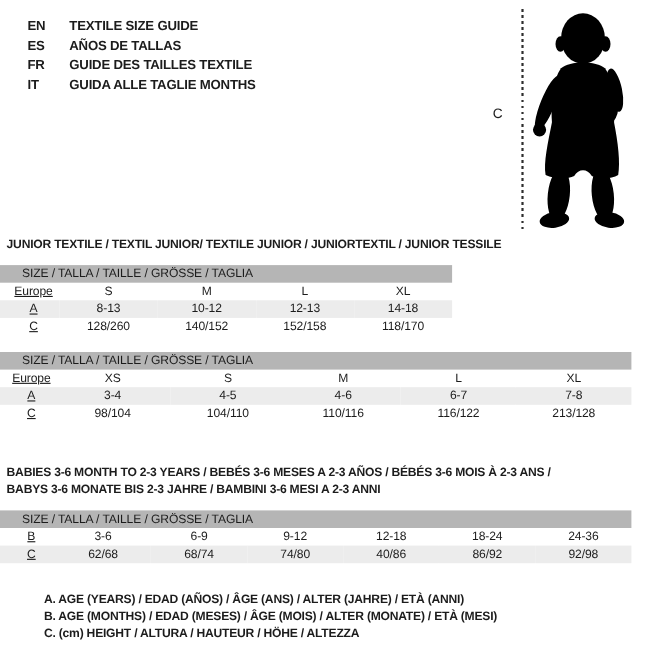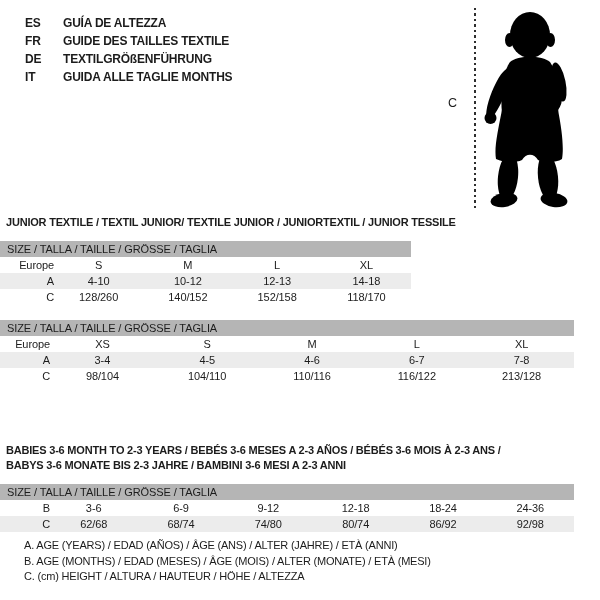--- a/index.html
+++ b/index.html
@@ -30,69 +30,69 @@
   .height-label {
     position: absolute; left: 8px; top: 96px;
     font-size: 12.5px; line-height: 14px; letter-spacing: -0.3px;
   }
   .baby-svg { position: absolute; left: 44px; top: 10px; }
 
   
   .tbl { position: absolute; left: 0; }
   .t0 { top: 215px; width: 411px; }
   .t1 { top: 320px; width: 574px; }
-  .t2 { top: 423px; width: 574px; margin-top: 20px; }
+  .t2 { top: 423px; width: 574px; }
 
   .section-title {
     padding-left: 6px;
     font-size: 11px; font-weight: bold; line-height: 15px;
     letter-spacing: -0.2px; white-space: nowrap;
     margin-bottom: 11px;
   }
   .section-title .sub { font-size: 8px; vertical-align: sub; }
 
   .bar {
     height: 16px; line-height: 16px;
-    padding-left: 7px;
+    padding-left: 20px;
     font-size: 11px; letter-spacing: -0.1px;
   }
 
   table.size-table { width: 100%; border-collapse: collapse; table-layout: fixed; }
   .size-table td {
     height: 16px; font-size: 11px; letter-spacing: -0.1px;
     text-align: center; padding: 0; vertical-align: middle;
   }
-  .size-table td.label { text-align: right; padding-left: 7px; }
+  .size-table td.label { text-align: center; padding-left: 7px; text-decoration: underline; }
   col.label-col { width: 50px; }
   .t0 col.label-col { width: 54px; }
 
   
   .footnotes {
-    position: absolute; left: 24px; top: 538px;
-    font-size: 11px; font-weight: normal; line-height: 15.5px;
+    position: absolute; left: 40px; top: 538px;
+    font-size: 11px; font-weight: bold; line-height: 15.5px;
     letter-spacing: -0.2px;
   }
 </style>
 </head>
 <body>
 
 <div class="page">
 
   <div class="lang-list">
       <div class="lang-row">
+        <span class="lang-code">EN</span>
+        <span class="lang-title">TEXTILE SIZE GUIDE</span>
+      </div>
+      <div class="lang-row">
         <span class="lang-code">ES</span>
-        <span class="lang-title">GUÍA DE ALTEZZA</span>
+        <span class="lang-title">AÑOS DE TALLAS</span>
       </div>
       <div class="lang-row">
         <span class="lang-code">FR</span>
         <span class="lang-title">GUIDE DES TAILLES TEXTILE</span>
-      </div>
-      <div class="lang-row">
-        <span class="lang-code">DE</span>
-        <span class="lang-title">TEXTILGRÖßENFÜHRUNG</span>
       </div>
       <div class="lang-row">
         <span class="lang-code">IT</span>
         <span class="lang-title">GUIDA ALLE TAGLIE MONTHS</span>
       </div>
     </div>
 
   <div class="figure">
     <div class="dash-line"></div>
     <div class="height-label">C</div>
@@ -139,21 +139,21 @@
         <tbody>
           <tr>
             <td class="label">Europe</td>
             <td>S</td>
             <td>M</td>
             <td>L</td>
             <td>XL</td>
           </tr>
           <tr class="stripe" style="background: rgb(236, 236, 236);">
             <td class="label">A</td>
-            <td>4-10</td>
+            <td>8-13</td>
             <td>10-12</td>
             <td>12-13</td>
             <td>14-18</td>
           </tr>
           <tr>
             <td class="label">C</td>
             <td>128/260</td>
             <td>140/152</td>
             <td>152/158</td>
             <td>118/170</td>
@@ -224,21 +224,21 @@
             <td>9-12</td>
             <td>12-18</td>
             <td>18-24</td>
             <td>24-36</td>
           </tr>
           <tr class="stripe" style="background: rgb(236, 236, 236);">
             <td class="label">C</td>
             <td>62/68</td>
             <td>68/74</td>
             <td>74/80</td>
-            <td>80/74</td>
+            <td>40/86</td>
             <td>86/92</td>
             <td>92/98</td>
           </tr>
         </tbody>
       </table>
     </section>
 
   <div class="footnotes">
       <div class="footnote">A. AGE (YEARS) / EDAD (AÑOS) / ÂGE (ANS) / ALTER (JAHRE) / ETÀ (ANNI)</div>
       <div class="footnote">B. AGE (MONTHS) / EDAD (MESES) / ÂGE (MOIS) / ALTER (MONATE) / ETÀ (MESI)</div>

